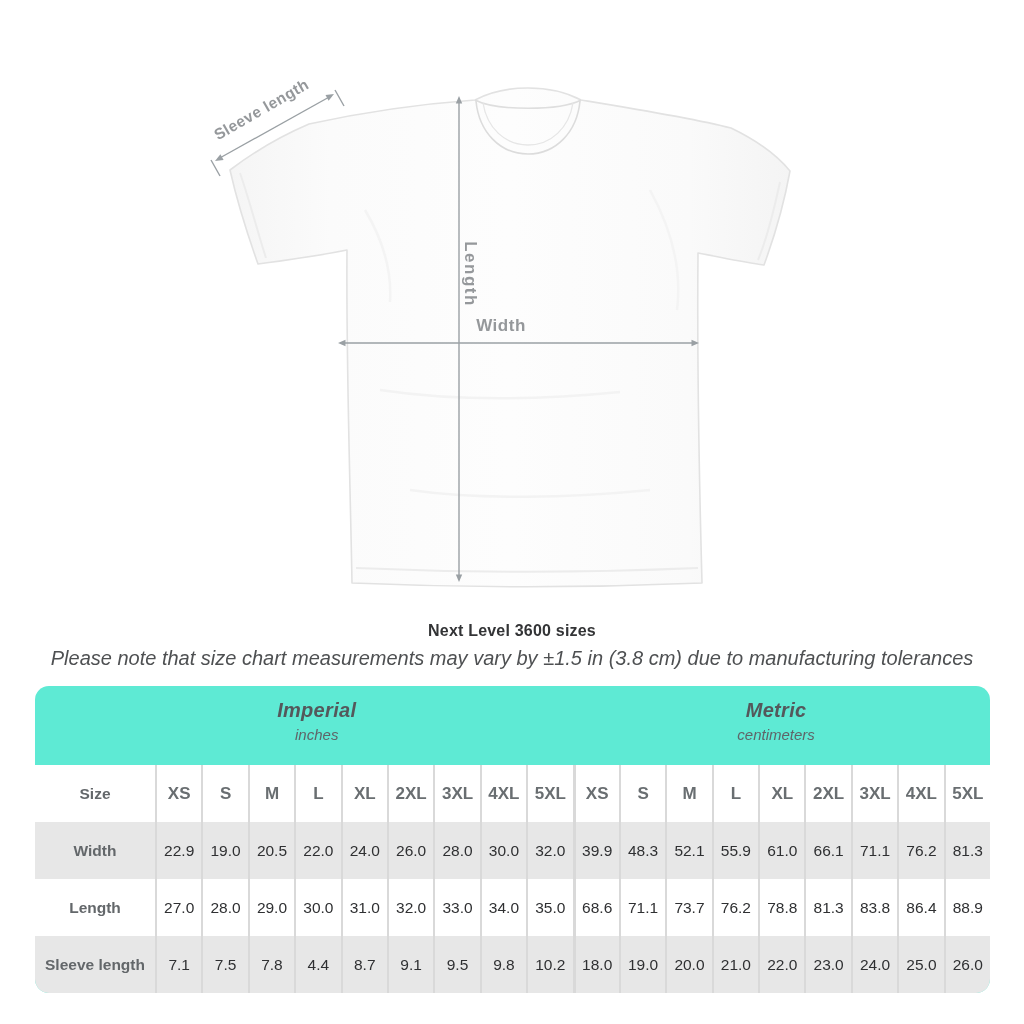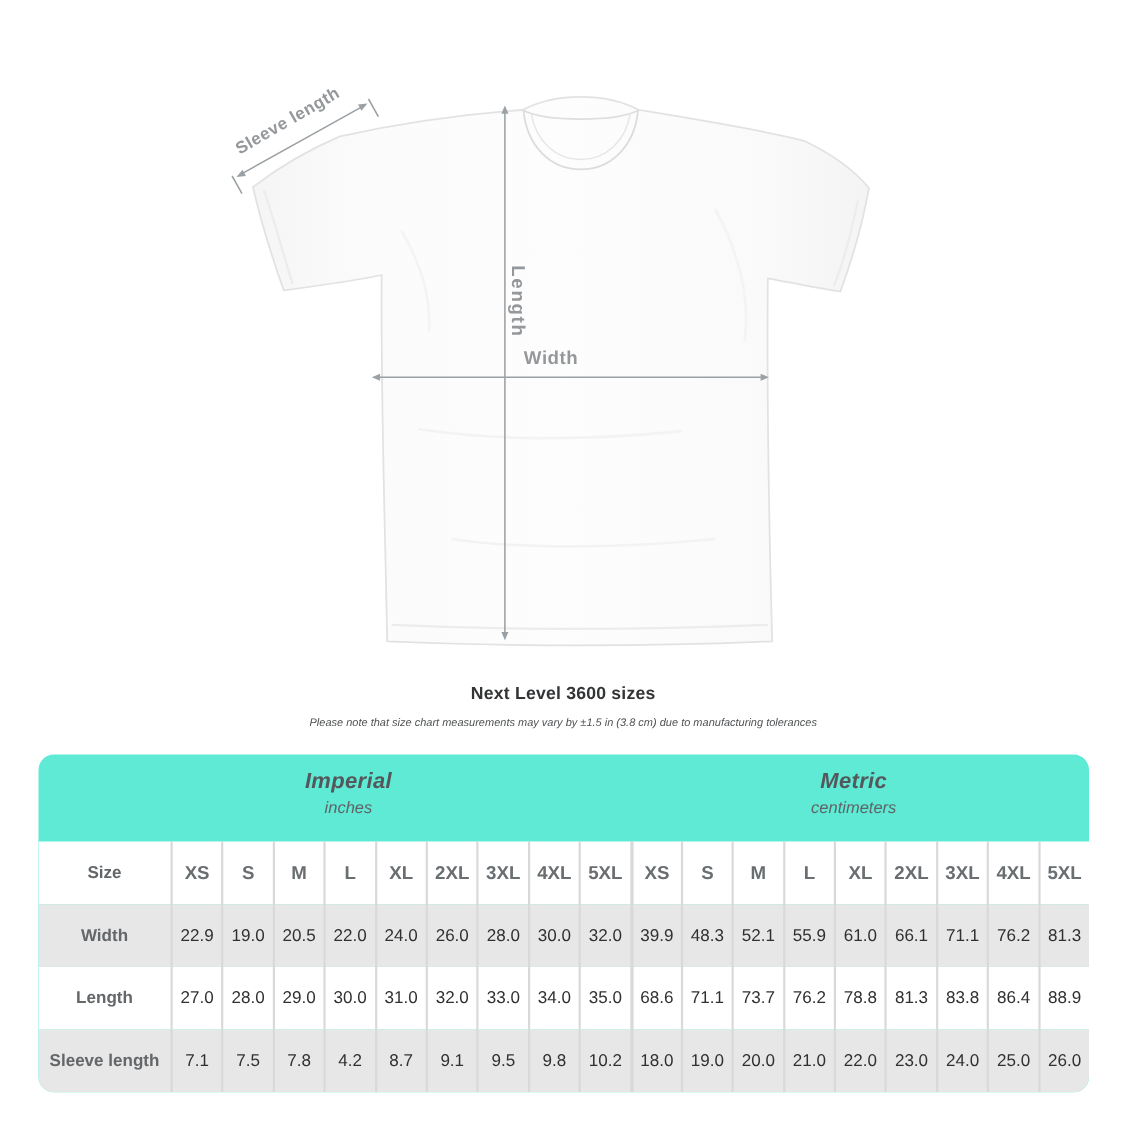--- a/index.html
+++ b/index.html
@@ -12,21 +12,21 @@
   .diagram svg{display:block;width:660px;height:540px;}
   svg text{font-family:"Liberation Sans","DejaVu Sans",sans-serif;}
   .dimtext{fill:#95989b;font-weight:bold;}
   
   .title{
     position:absolute;left:0;top:617px;width:1024px;text-align:center;
     font-size:16px;font-weight:bold;color:#333436;letter-spacing:0.2px;line-height:28px;
   }
   .note{
     position:absolute;left:0;top:648px;width:1024px;text-align:center;
-    font-size:10px;font-style:italic;color:#4e5052;line-height:20px;
+    font-size:20px;font-style:italic;color:#4e5052;line-height:20px;
   }
   
   .panel{
     position:absolute;left:35px;top:686px;width:955px;height:307px;
     background:#5eead4;border-radius:14px;overflow:hidden;
   }
   .unitband{position:relative;height:79px;}
   .ug{position:absolute;top:13px;transform:translateX(-50%);text-align:center;white-space:nowrap;}
   .ug.imp{left:29.5%;}
   .ug.met{left:77.6%;}
@@ -195,21 +195,21 @@
       <div class="cell">83.8</div>
       <div class="cell">86.4</div>
       <div class="cell">88.9</div>
     </div>
 
     <div class="trow g">
       <div class="cell lab">Sleeve length</div>
       <div class="cell">7.1</div>
       <div class="cell">7.5</div>
       <div class="cell">7.8</div>
-      <div class="cell">4.2</div>
+      <div class="cell">4.4</div>
       <div class="cell">8.7</div>
       <div class="cell">9.1</div>
       <div class="cell">9.5</div>
       <div class="cell">9.8</div>
       <div class="cell">10.2</div>
       <div class="cell m">18.0</div>
       <div class="cell">19.0</div>
       <div class="cell">20.0</div>
       <div class="cell">21.0</div>
       <div class="cell">22.0</div>

